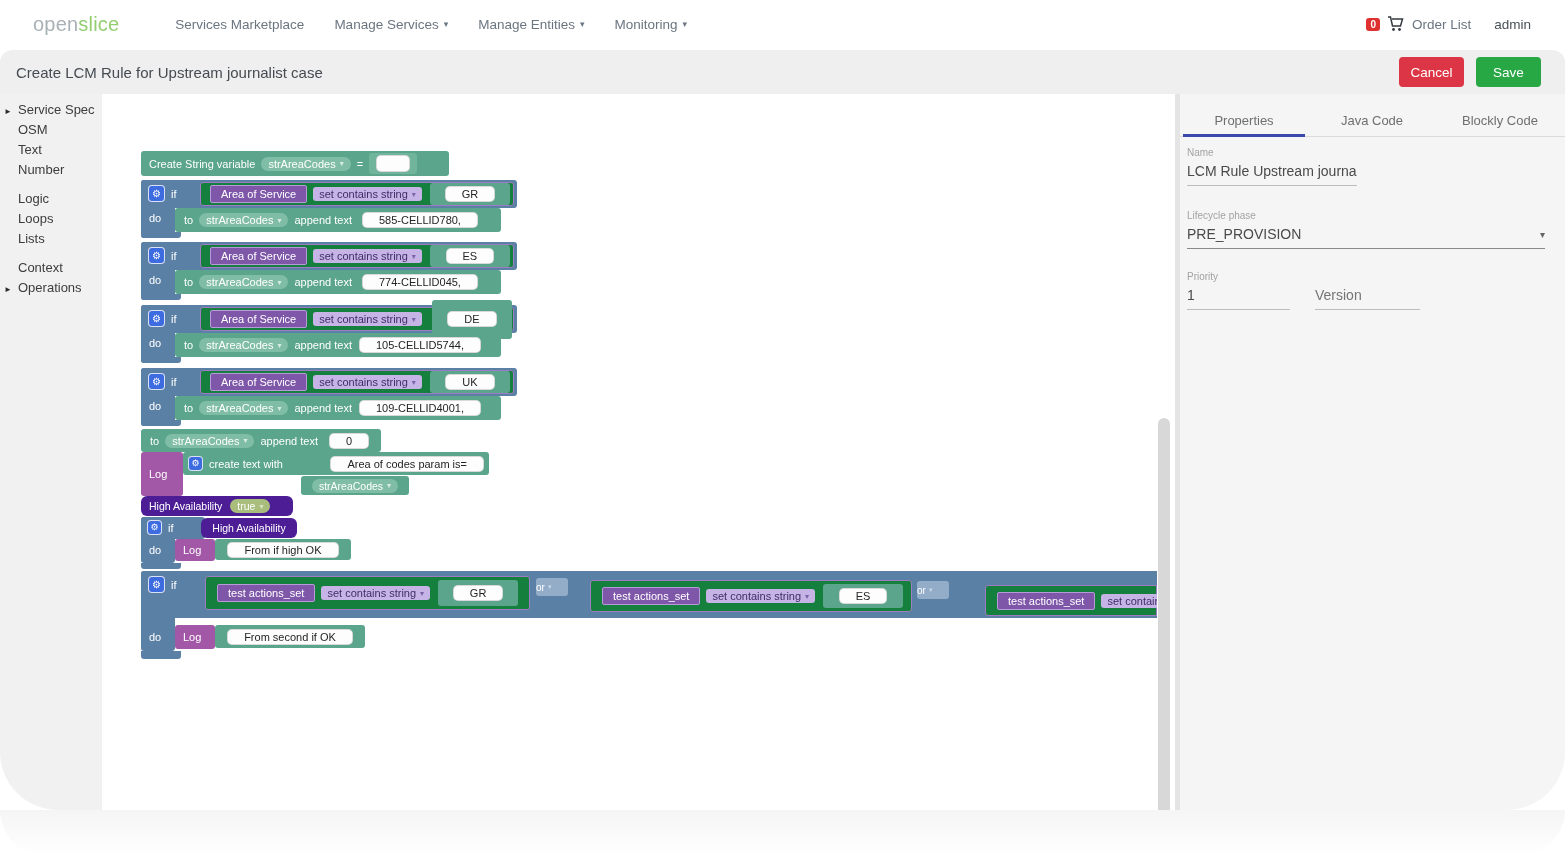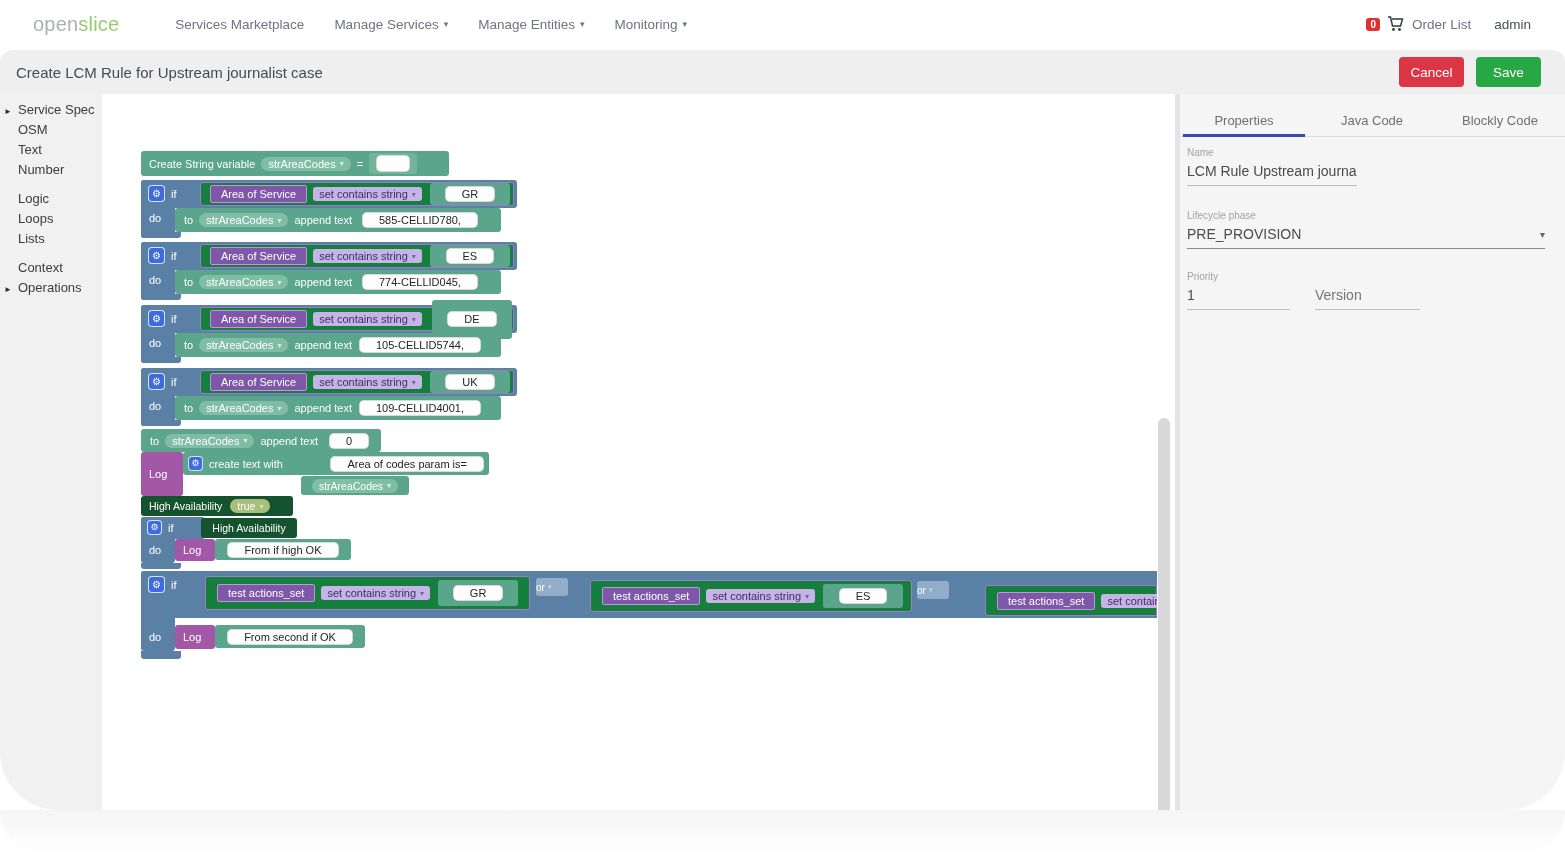--- a/index.html
+++ b/index.html
@@ -36,21 +36,21 @@
   .tb-tri { position:absolute; left:4px; top:4px; font-size:8px; color:#2b2b2b; }
 
   
   .workspace { position:absolute; left:102px; top:16px; width:1073px; height:716px; background:#fff; overflow:hidden; }
   .abs { position:absolute; }
   .blk { position:absolute; display:flex; align-items:center; font-size:11px; color:#fff; border-radius:3px; }
   .teal { background:#5aa58b; }
   .blue { background:#5b80a5; }
   .purple { background:#15803d; box-shadow:0 0 0 1px #9d7cc4 inset; }
   .magenta { background:#a357a7; }
-  .olive { background:#14532d; }
+  .olive { background:#4c1d95;border-radius:6px; }
   .pill { background:#80bda6; border-radius:9px; padding:1px 7px; color:#fff; display:inline-flex; align-items:center; gap:4px; white-space:nowrap; cursor:pointer; }
   .pill .caret { font-size:8px; color:#d7ece3; }
   .dd { background:#c7b4e6; color:#3f2d66; border-radius:3px; padding:1px 6px; display:inline-flex; align-items:center; gap:4px; white-space:nowrap; cursor:pointer; }
   .dd .caret { font-size:8px; color:#7b63a8; }
   .wfield { background:#fdfdfd; color:#242424; border-radius:4px; padding:1px 16px; box-shadow:0 0 0 1px #d9d9d9; white-space:nowrap; cursor:text; }
   .plabel { border:1px solid #b69bd8; background:#7e57a9; border-radius:2px; padding:2px 10px; white-space:nowrap; }
   .socket { background:#5aa58b; border-radius:3px; display:flex; align-items:center; justify-content:center; }
   .gear { width:15px; height:15px; background:#3d6be0; box-shadow:0 0 0 1px #d9e2f5; border-radius:3px; color:#fff; font-size:10px; line-height:15px; text-align:center; cursor:pointer; flex:none; }
   .orpill { background:#93adc9; color:#fff; border-radius:3px; font-size:10px; display:flex; align-items:center; gap:3px; cursor:pointer; }
   .orpill .caret { font-size:7px; color:#c9d7e6; }

